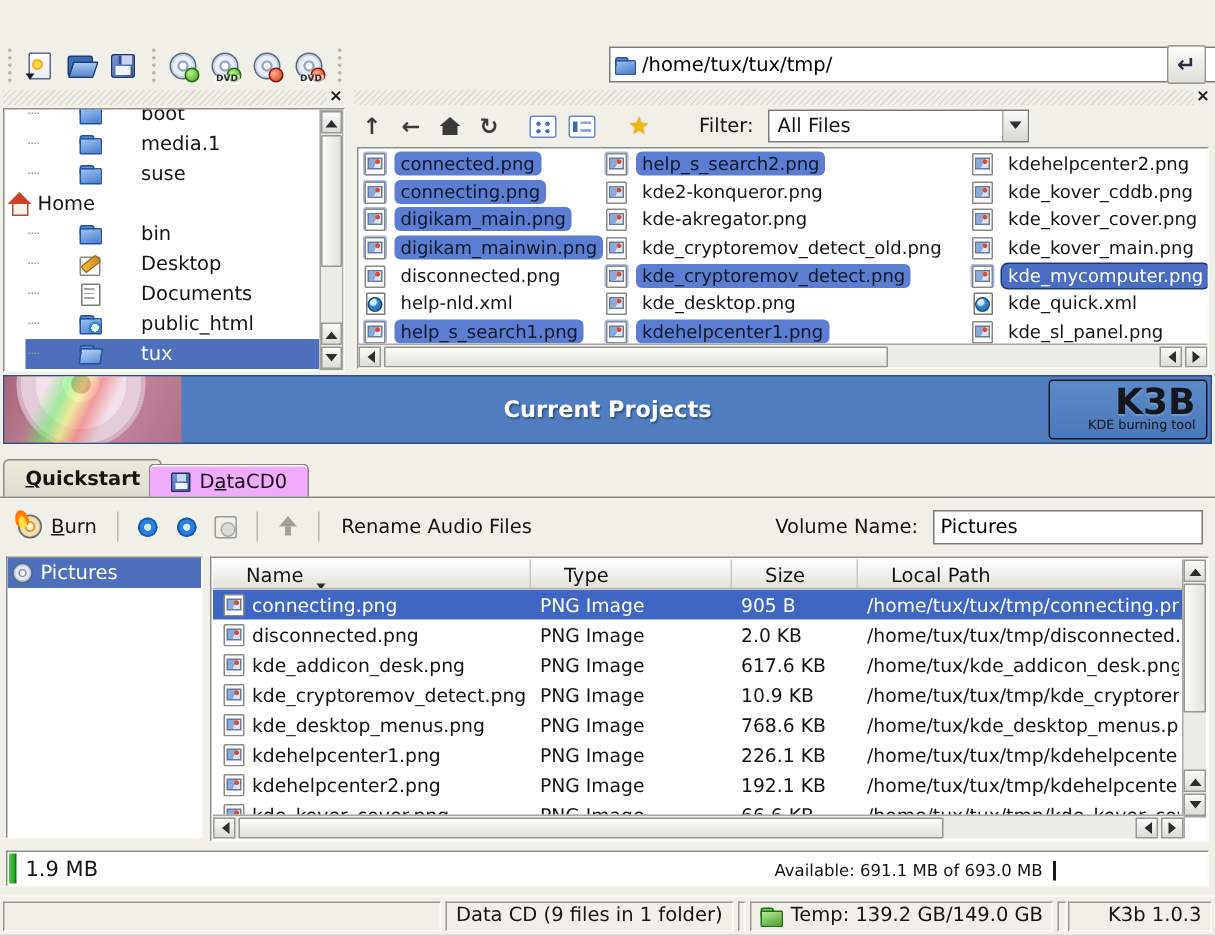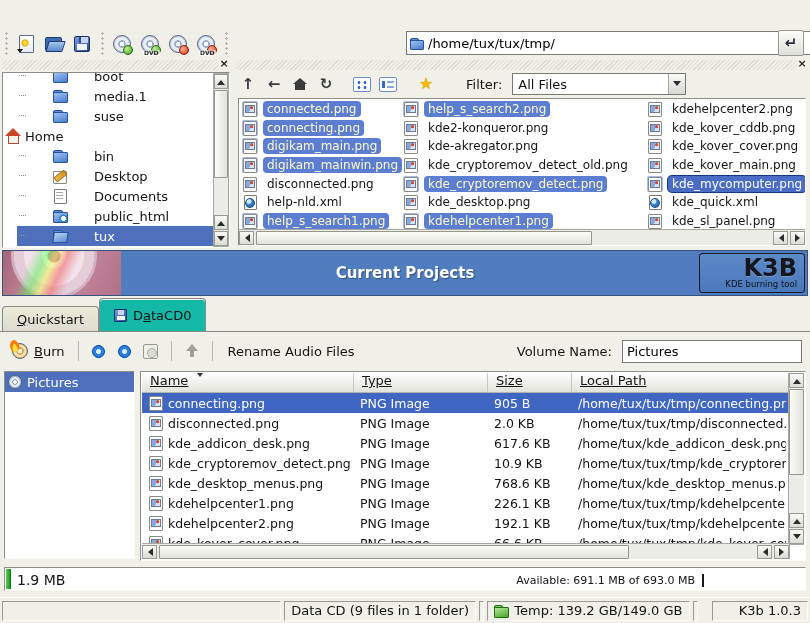--- a/index.html
+++ b/index.html
@@ -120,21 +120,21 @@
   .i-view.detail::before{content:"";position:absolute;left:2px;top:3px;width:3px;bottom:3px;background:#3a6ac4;}
   .i-view.detail::after{content:"";position:absolute;left:7px;top:3px;right:2px;bottom:2px;
         background:repeating-linear-gradient(180deg,#88aadd 0 2px,transparent 2px 5px);}
   .star{color:#f5b80a;font-size:16px;text-shadow:0 0 1px #a87800;line-height:1;}
   .filter-label{margin-left:26px;margin-right:8px;}
   .filter-combo{width:174px;height:22px;background:#fff;border:1px solid #7a7a74;display:flex;align-items:center;padding-left:5px;}
   .filebox{position:absolute;left:2px;top:26px;width:568px;height:148px;overflow:hidden;}
   .fcol{position:absolute;top:1px;}
   .fitem{height:18.6px;display:flex;align-items:center;gap:5px;}
   .fitem .lbl{font-size:12px;padding:1px 4px;border-radius:4px;white-space:nowrap;}
-  .fitem.selected .lbl{background:#5b7ed2;color:#fef9c3;}
+  .fitem.selected .lbl{background:#5b7ed2;color:#0f172a;}
   .fitem.selected .ico{background:#a8bce8;border-radius:2px;}
   .fitem.focused .lbl{background:#4a6cc4;color:#fff;box-shadow:0 0 0 1px #18387c;}
 
   
   .banner{position:absolute;left:2px;top:250px;width:806px;height:46px;background:#4f7dc0;border:1px solid #35517e;}
   .cdart{position:absolute;left:0;top:0;width:118px;height:44px;overflow:hidden;
         background:linear-gradient(115deg,#a86478 0%,#c890a4 45%,#b27088 100%);}
   .cdart::before{content:"";position:absolute;left:8px;top:-38px;width:86px;height:86px;border-radius:50%;
         background:radial-gradient(circle,#c08098 0 6px,#ffffff 7px 12px,#f2e0ea 12px 30px,#e4ccd8 30px 40px,#d4b0c4 40px);}
   .cdart::after{content:"";position:absolute;left:0;top:0;right:0;bottom:0;opacity:.55;
@@ -144,22 +144,22 @@
   .logo{position:absolute;right:2px;top:2px;bottom:2px;width:106px;border:1px solid #181820;border-radius:3px;
         background:linear-gradient(180deg,#5c8ac8,#4a78ba);text-align:right;padding-right:7px;}
   .logo .k3b{font-size:24px;font-weight:bold;line-height:28px;color:#14181e;letter-spacing:0;
         text-shadow:0 1px 1px rgba(255,255,255,.22);}
   .logo .sub{font-size:8.5px;color:#10141a;margin-top:-3px;}
 
   
   .tabbar{position:absolute;left:0;top:296px;width:810px;height:36px;}
   .tab{position:absolute;bottom:0;border:1px solid #8a8a84;border-bottom:none;border-radius:4px 4px 0 0;
         display:flex;align-items:center;gap:6px;padding:0 14px;}
-  .tab.inactive{left:2px;height:26px;background:linear-gradient(#eceada,#dedad0);}
-  .tab.active{left:99px;height:34px;background:#14b8a6;box-shadow:inset 0 1px 0 #fff;}
+  .tab.inactive{left:2px;height:26px;background:linear-gradient(#eceada,#dedad0);font-weight:bold;}
+  .tab.active{left:99px;height:23px;background:#f0abfc;box-shadow:inset 0 1px 0 #fff;}
   .i-floppy{width:13px;height:13px;background:linear-gradient(135deg,#7a9ce0,#2c4c94);border:1px solid #1a3068;border-radius:1px;position:relative;}
   .i-floppy::before{content:"";position:absolute;left:3px;top:0;width:6px;height:5px;background:#c8d4ec;}
   .i-floppy::after{content:"";position:absolute;left:2px;bottom:1px;width:8px;height:4px;background:#f0f4fc;}
 
   
   .project{position:absolute;left:0;top:331px;width:810px;height:263px;background:#f0efe8;border-top:1px solid #8a8a84;}
   .burnbar{position:absolute;left:0;top:4px;width:810px;height:30px;display:flex;align-items:center;padding-left:6px;}
   .burn-btn{display:flex;align-items:center;gap:6px;padding:2px 6px;border-radius:2px;}
   .i-burn{width:16px;height:16px;border-radius:50%;border:1px solid #5a6880;position:relative;
         background:radial-gradient(circle,#fdf2c8 0 2px,#c8a868 2.5px 3.5px,#f4e0a8 4px 6px,#e0c078 6.5px);}
@@ -181,21 +181,21 @@
   .vol-label{margin-left:auto;}
   .vol-input{width:180px;height:23px;margin:0 8px 0 10px;border:1px solid #7a7a74;background:#fff;
         font:13px "DejaVu Sans",sans-serif;padding:0 4px;outline:0;}
 
   .dirpanel{position:absolute;left:4px;top:39px;width:131px;height:188px;overflow:hidden;}
   .dirrow{height:20px;display:flex;align-items:center;gap:4px;background:#4d6fbc;color:#fff;padding-left:2px;}
 
   .tablepanel{position:absolute;left:140px;top:39px;width:666px;height:190px;overflow:hidden;}
   .thead{position:absolute;left:1px;top:1px;right:17px;height:20px;display:flex;
         background:linear-gradient(#ffffff,#e2e2da);border-bottom:1px solid #b4b4ae;}
-  .th{padding-left:8px;display:flex;align-items:flex-start;border-right:1px solid #c8c8c0;overflow:hidden;white-space:nowrap;text-decoration:underline;}
+  .th{padding-left:22px;display:flex;align-items:flex-end;border-right:1px solid #c8c8c0;overflow:hidden;white-space:nowrap;}
   .sortarrow{width:0;height:0;border:3.5px solid transparent;border-top:4.5px solid #2c2c2c;margin-left:9px;margin-bottom:-4px;}
   .tbody{position:absolute;left:1px;top:21px;right:17px;height:152px;overflow:hidden;background:#fff;}
   .row{height:20px;display:flex;align-items:center;font-size:12.5px;}
   .row.selected{background:#3f66c2;color:#fff;}
   .c{padding-left:6px;overflow:hidden;white-space:nowrap;flex:none;}
   .c.name{width:212px;display:flex;align-items:center;gap:4px;}
   .c.type{width:134px;}
   .c.size{width:84px;}
   .c.path{width:214px;}
   .col-name{width:212px;}.col-type{width:134px;}.col-size{width:84px;}.col-path{flex:1;}
@@ -209,21 +209,21 @@
 
   
   .statusbar{position:absolute;left:0;top:597px;width:810px;height:26px;border-top:1px solid #fcfcf8;
         display:flex;align-items:center;}
   .spanel{height:20px;border:1px solid;border-color:#9a9a94 #fcfcf8 #fcfcf8 #9a9a94;display:flex;align-items:center;
         padding:0 6px;white-space:nowrap;gap:5px;}
   .sp1{margin-left:2px;width:343px;}
   .sp2{margin-left:3px;}
   .spsep{margin-left:3px;width:6px;padding:0;}
   .sp3{margin-left:3px;}
-  .sp4{margin-left:14px;margin-right:2px;padding-left:26px;}
+  .sp4{margin-left:1px;margin-right:2px;padding-left:26px;}
   .i-folder-green{width:15px;height:12px;position:relative;flex:none;}
   .i-folder-green::before{content:"";position:absolute;left:0;top:0;width:7px;height:4px;background:#7ac860;border:1px solid #1e7014;border-radius:2px 2px 0 0;}
   .i-folder-green::after{content:"";position:absolute;left:0;top:2px;width:13px;height:9px;background:linear-gradient(160deg,#b8e89c,#48a428);
         border:1px solid #1e7014;border-radius:1px;}
 </style>
 </head>
 <body>
 
 <div class="win">
 

